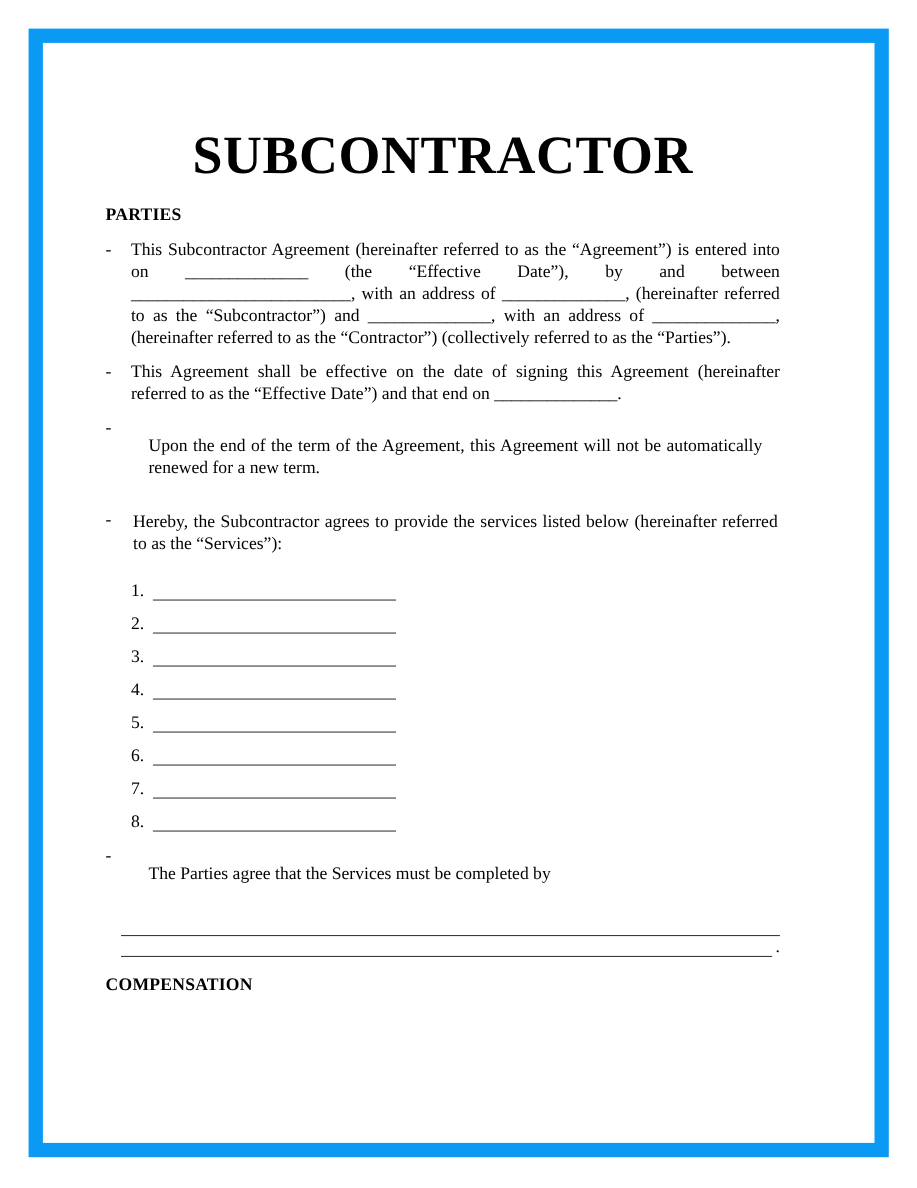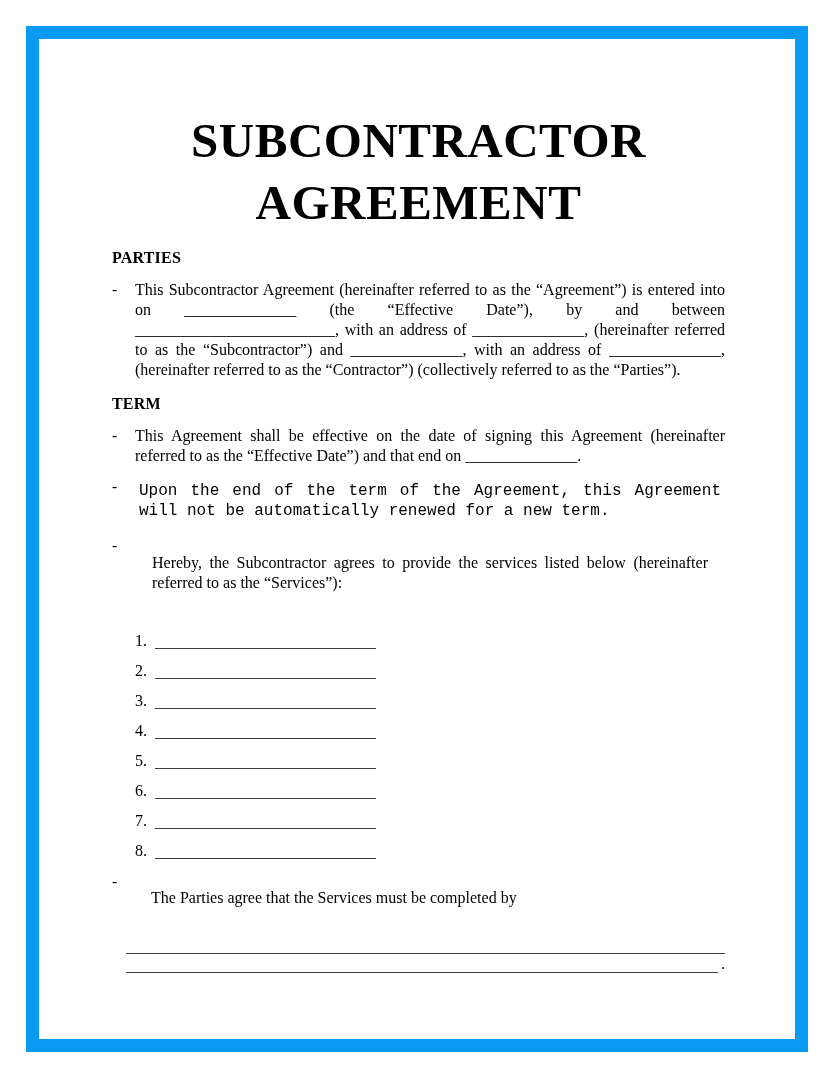--- a/index.html
+++ b/index.html
@@ -24,21 +24,21 @@
     overflow: hidden;
   }
   .border-frame {
     position: absolute;
     left: 26px; top: 26px;
     width: 782px; height: 1026px;
     border: 13px solid var(--border-color);
   }
   .content {
     position: absolute;
-    left: 112px; top: 0;
+    left: 96px; top: 0;
     width: 613px;
   }
   .doc-title {
     margin: 110px 0 0 0;
     text-align: center;
     font-weight: bold;
     font-size: 49px;
     line-height: 62px;
     letter-spacing: 0.5px;
   }
@@ -88,45 +88,43 @@
   .wline.last .trail { line-height: 18px; }
 </style>
 </head>
 <body>
 
 <div class="page">
   <div class="border-frame"></div>
   <div class="content">
     <h1 class="doc-title">
       <div>SUBCONTRACTOR</div>
-      <div>AGREEMENT</div>
     </h1>
     <div>
         <section class="section section-parties">
           <h2 class="section-heading">PARTIES</h2>
           <div class="bullet">
             <span class="dash">-</span>
             <p class="btext" style="margin: 0px;"><span>This Subcontractor Agreement (hereinafter referred to as the </span><span class="bold">“Agreement”</span><span>) is entered into on ______________ (the </span><span class="bold">“Effective Date”</span><span>), by and between _________________________, with an address of ______________, (hereinafter referred to as the </span><span class="bold">“Subcontractor”</span><span>) and ______________, with an address of ______________, (hereinafter referred to as the </span><span class="bold">“Contractor”</span><span>) (collectively referred to as the </span><span class="bold">“Parties”</span><span>).</span></p>
           </div>
         </section>
         <section class="section section-term">
-          <h2 class="section-heading">TERM</h2>
           <div class="bullet">
             <span class="dash">-</span>
             <p class="btext" style="margin: 0px;"><span>This Agreement shall be effective on the date of signing this Agreement (hereinafter referred to as the </span><span class="bold">“Effective Date”</span><span>) and that end on ______________.</span></p>
           </div>
           <div class="bullet">
             <span class="dash">-</span>
-            <p class="btext" style="margin: 4px; font-family: Liberation Mono, monospace;"><span>Upon the end of the term of the Agreement, this Agreement will not be automatically renewed for a new term.</span></p>
+            <p class="btext" style="margin: 16px;"><span>Upon the end of the term of the Agreement, this Agreement will not be automatically renewed for a new term.</span></p>
           </div>
         </section>
         <section class="section section-services">
           <div class="bullet">
             <span class="dash">-</span>
-            <p class="btext" style="margin: 17px;"><span>Hereby, the Subcontractor agrees to provide the services listed below (hereinafter referred to as the </span><span class="bold">“Services”</span><span>):</span></p>
+            <p class="btext" style="margin: 2px;"><span>Hereby, the Subcontractor agrees to provide the services listed below (hereinafter referred to as the </span><span class="bold">“Services”</span><span>):</span></p>
           </div>
           <div class="num-list">
             <div class="num-row">
               <span class="num">1.</span>
               <span class="blank-line"></span>
             </div>
             <div class="num-row">
               <span class="num">2.</span>
               <span class="blank-line"></span>
             </div>
@@ -160,15 +158,18 @@
             <p class="btext" style="margin: 16px;"><span>The Parties agree that the Services must be completed by</span></p>
           </div>
           <div class="write-lines">
             <div class="wline"></div>
             <div class="wline last">
               <div class="wrule"></div>
               <span class="trail">.</span>
             </div>
           </div>
         </section>
+        <section class="section section-compensation">
+          <h2 class="section-heading">COMPENSATION</h2>
+        </section>
       </div>
   </div>
 </div>
 
 </body></html>

